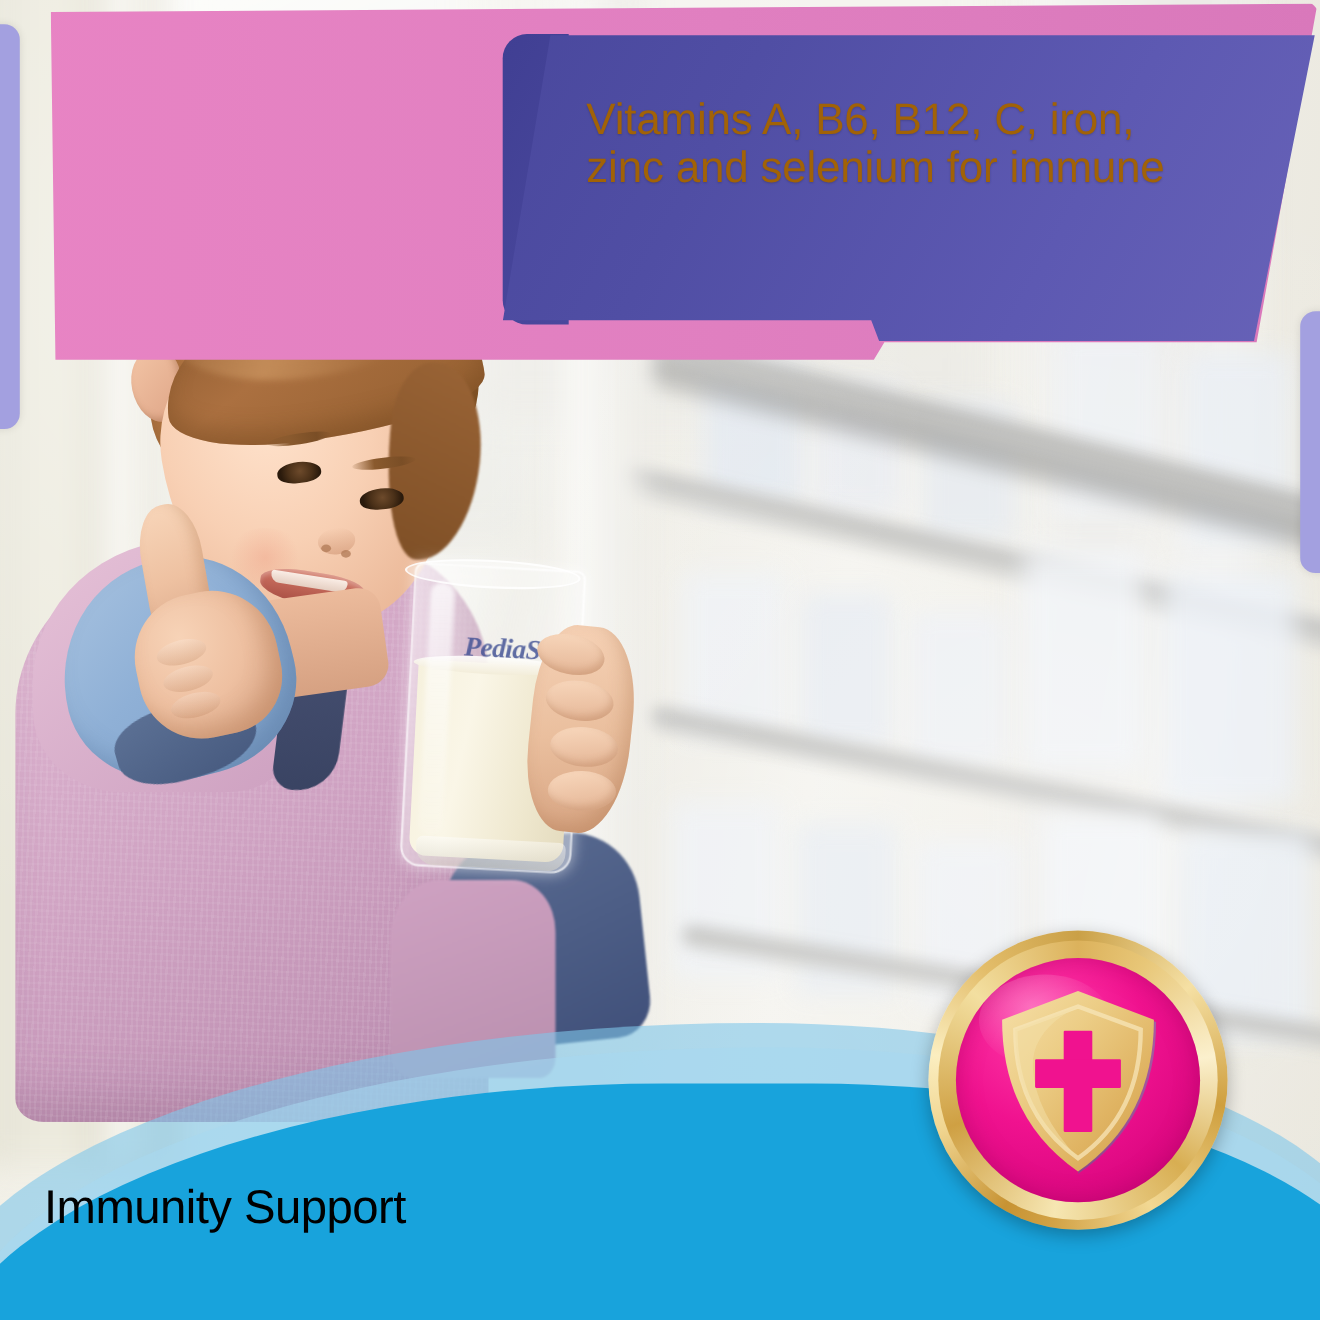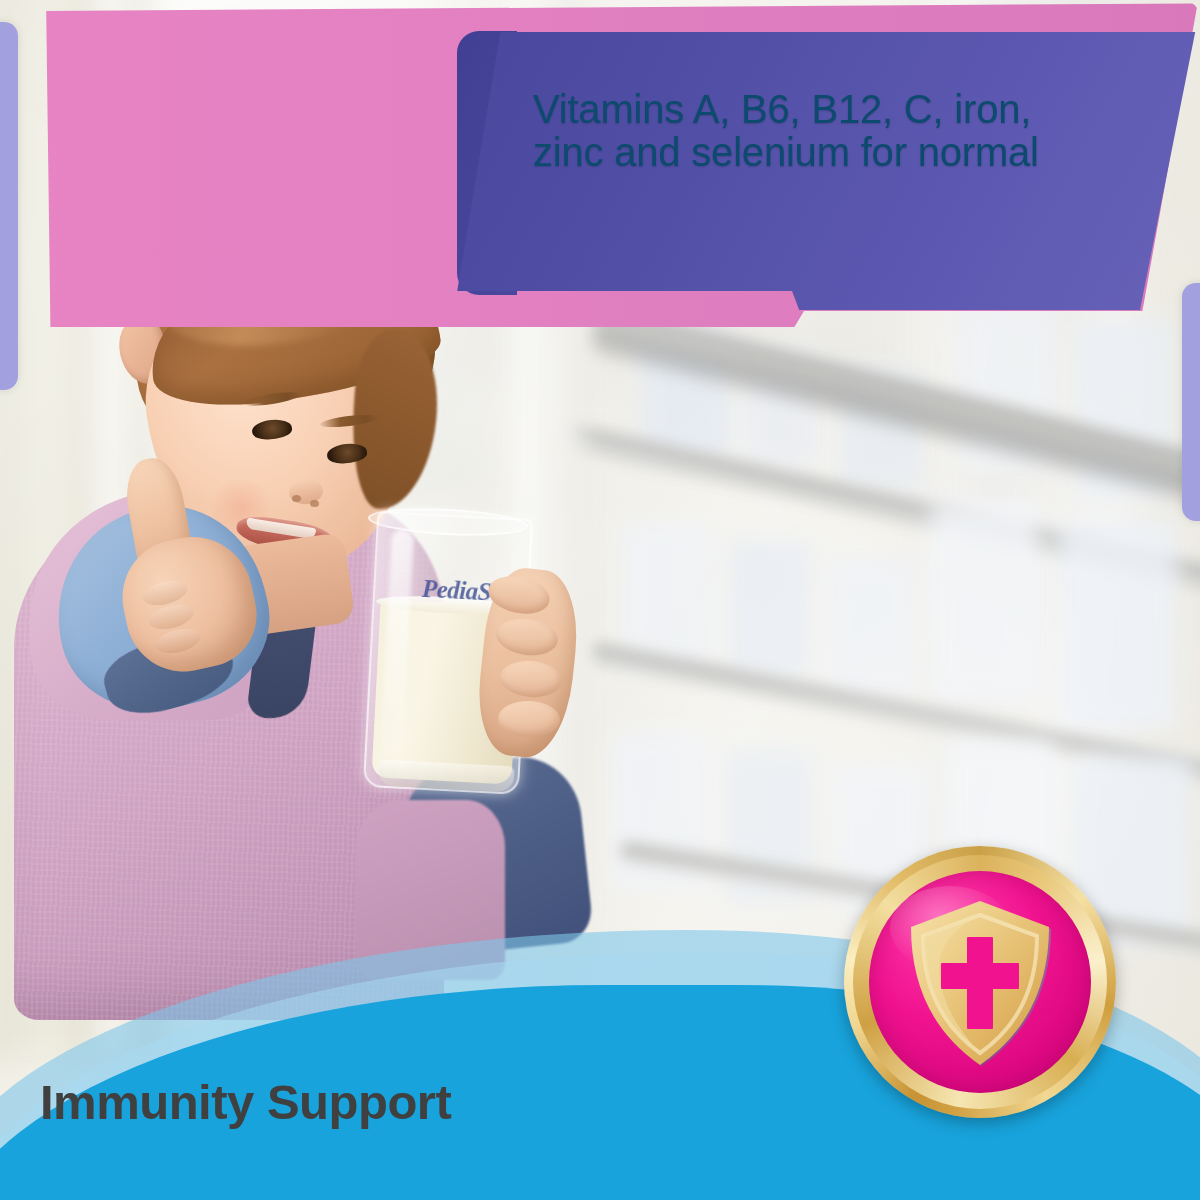--- a/index.html
+++ b/index.html
@@ -117,21 +117,21 @@
       41.7% 9.4%, 99.6% 9.4%, 95.0% 91.2%, 66.6% 91.2%, 66.0% 85.6%, 38.1% 85.6%
     );
   }
   .banner-round{
     position:absolute;left:457px;top:31px;width:60px;height:264px;
     background:linear-gradient(118deg,#403f93,#4a489d);
     border-radius:22px 0 0 22px;
   }
   .banner-text{
     position:absolute;left:533px;top:88px;width:610px;
-    color:#0c4a6e;
+    color:#a16207;
     font-size:40px;
     line-height:1.07;
     letter-spacing:-.2px;
     text-shadow:0 1px 2px rgba(0,0,0,.18);
   }
 
   
   .boy{position:absolute;left:0;top:190px;width:620px;height:830px;}
   .b-hair{
     position:absolute;left:132px;top:18px;width:300px;height:250px;
@@ -394,23 +394,23 @@
     opacity:.55;
     border-radius:58% 44% 0 0 / 100% 82% 0 0;
   }
   .wave-main{
     position:absolute;left:-60px;top:985px;width:1330px;height:280px;
     background:#18a3dc;
     border-radius:50% 40% 0 0 / 100% 78% 0 0;
   }
   .wave-label{
     position:absolute;left:40px;top:1074px;
-    color:#404040;
-    font-size:49px;
-    font-weight:700;
+    color:#000000;
+    font-size:43px;
+    font-weight:400;
     letter-spacing:-.5px;
     white-space:nowrap;
   }
 
   
   .badge{
     position:absolute;left:844px;top:846px;width:272px;height:272px;
   }
   .badge-ring{
     position:absolute;inset:0;border-radius:50%;
@@ -540,21 +540,21 @@
     <div class="finger f3"></div>
     <div class="finger f4"></div>
   </div>
 
   <div class="banner-wrap">
     <div class="banner-pink"></div>
     <div class="banner-round"></div>
     <div class="banner-purple"></div>
     <div class="banner-text">
       <div>Vitamins A, B6, B12, C, iron,</div>
-      <div>zinc and selenium for normal</div>
+      <div>zinc and selenium for immune</div>
     </div>
   </div>
 
   <div class="wave-light"></div>
   <div class="wave-light2"></div>
   <div class="wave-main"></div>
   <div class="wave-label">Immunity Support</div>
 
   <div class="badge">
     <div class="badge-ring"></div>

